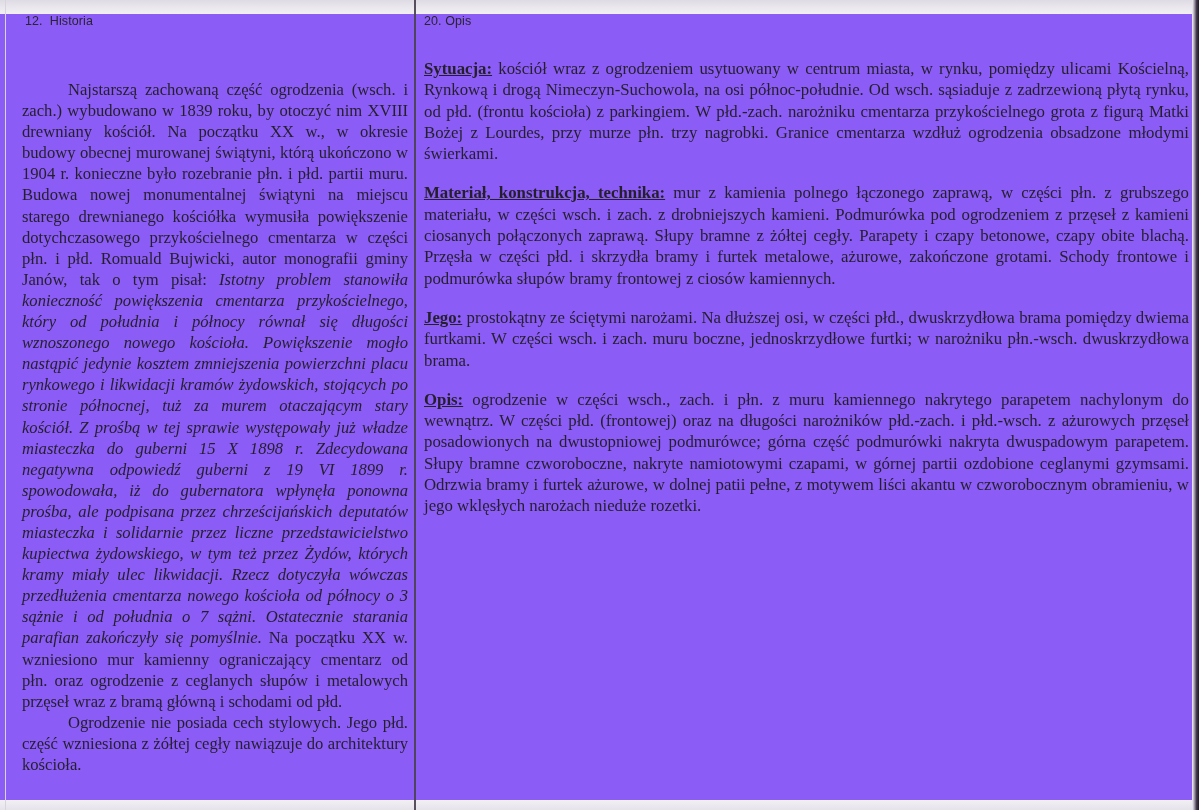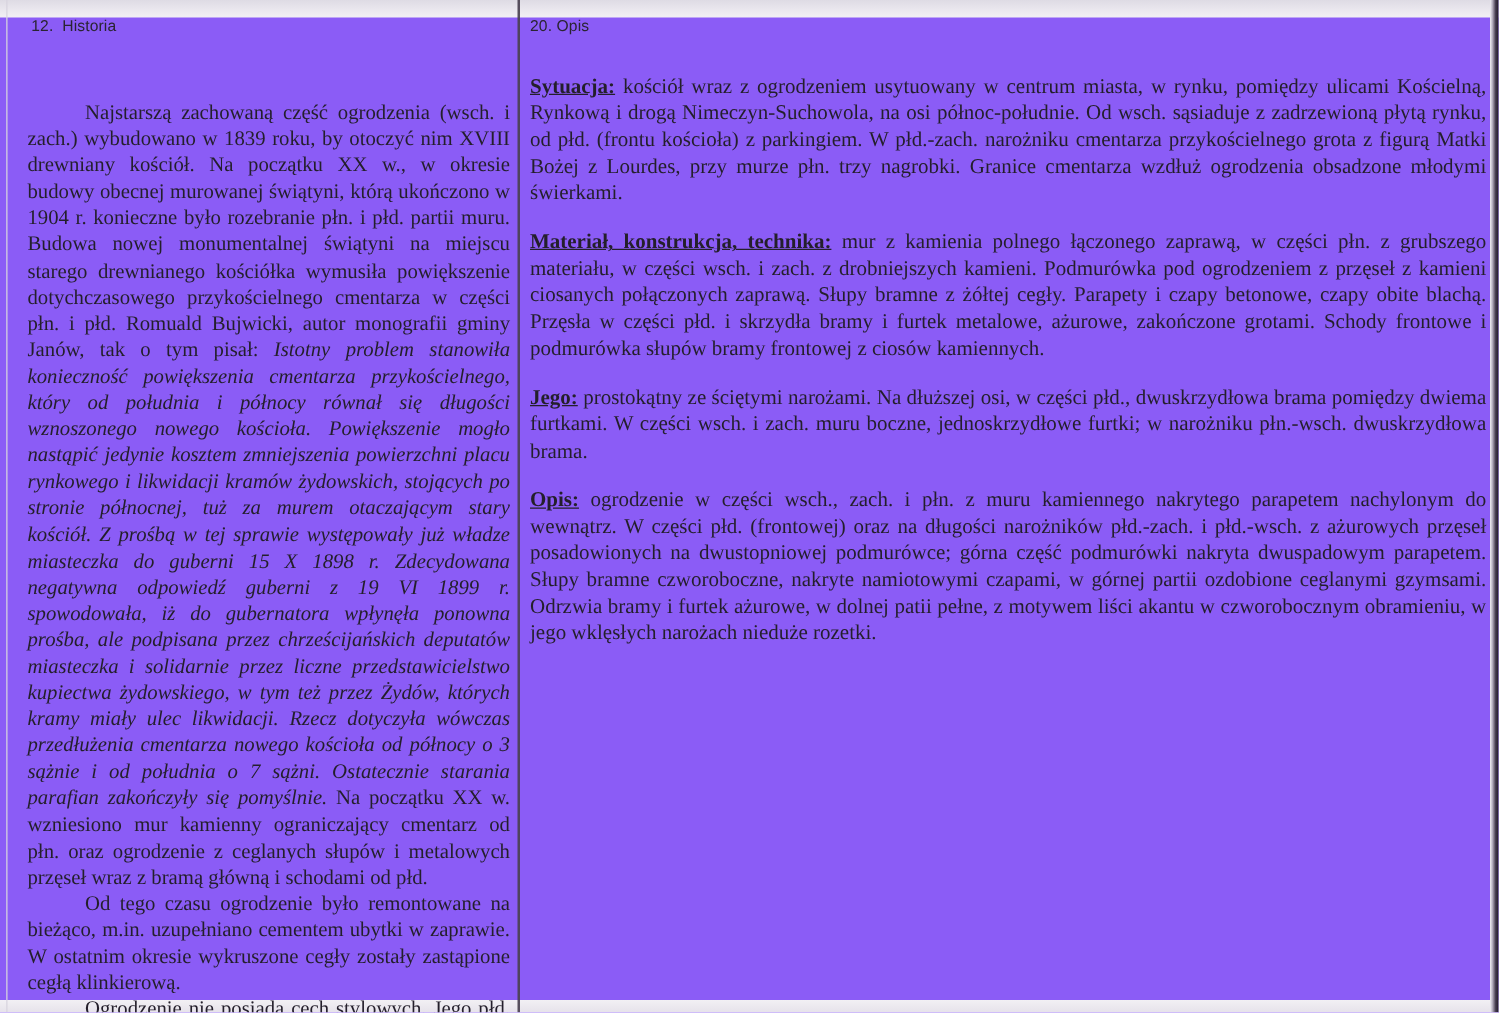--- a/index.html
+++ b/index.html
@@ -112,21 +112,20 @@
 
   <div id="column-divider"></div>
 
   <div class="section-header" id="header-left">12.  Historia</div>
 
   <div class="section-header" id="header-right">20. Opis</div>
 
   <div class="column" id="col-historia">
     <p class="para indent"><span>Najstarszą zachowaną część ogrodzenia (wsch. i zach.) wybudowano w 1839 roku, by otoczyć nim XVIII drewniany kościół. Na początku XX w., w okresie  budowy obecnej murowanej świątyni, którą ukończono w 1904 r. konieczne było rozebranie płn. i płd. partii muru. Budowa nowej monumentalnej świątyni na miejscu starego drewnianego kościółka wymusiła powiększenie dotychczasowego przykościelnego cmentarza w części płn. i płd. Romuald Bujwicki, autor monografii gminy Janów, tak o tym pisał: </span><span class="italic">Istotny problem stanowiła konieczność powiększenia cmentarza przykościelnego, który od południa i północy równał się długości wznoszonego nowego kościoła. Powiększenie mogło nastąpić jedynie kosztem zmniejszenia powierzchni placu rynkowego i likwidacji kramów żydowskich, stojących po stronie północnej, tuż za murem otaczającym stary kościół. Z prośbą w tej sprawie występowały już władze miasteczka do guberni 15 X 1898 r. Zdecydowana negatywna odpowiedź guberni z 19 VI 1899 r. spowodowała, iż do gubernatora wpłynęła ponowna prośba, ale podpisana przez chrześcijańskich deputatów miasteczka i solidarnie przez liczne przedstawicielstwo kupiectwa żydowskiego, w tym też przez Żydów, których kramy miały ulec likwidacji. Rzecz dotyczyła wówczas przedłużenia cmentarza nowego kościoła od północy o 3 sążnie i od południa o 7 sążni. Ostatecznie starania parafian zakończyły się pomyślnie.</span><span> Na początku XX w. wzniesiono mur kamienny ograniczający cmentarz od płn. oraz ogrodzenie z ceglanych słupów i metalowych przęseł wraz z bramą główną i schodami od płd.</span></p>
 
-    <p class="para indent">Od tego czasu ogrodzenie było remontowane na bieżąco, m.in. uzupełniano cementem ubytki w zaprawie. W ostatnim okresie wykruszone cegły zostały zastąpione cegłą klinkierową.</p>
 
     <p class="para indent">Ogrodzenie nie posiada cech stylowych. Jego płd. część wzniesiona z żółtej cegły nawiązuje do architektury kościoła.</p>
   </div>
 
   <div class="column" id="col-opis">
     <p class="para block"><span class="bold-lead">Sytuacja:</span><span> kościół wraz z ogrodzeniem usytuowany w centrum miasta, w rynku, pomiędzy ulicami Kościelną, Rynkową i drogą Nimeczyn-Suchowola, na osi północ-południe. Od wsch. sąsiaduje z zadrzewioną płytą rynku, od płd. (frontu kościoła) z parkingiem. W płd.-zach. narożniku cmentarza przykościelnego grota z figurą Matki Bożej z Lourdes, przy murze płn. trzy nagrobki. Granice cmentarza wzdłuż ogrodzenia obsadzone młodymi świerkami.</span></p>
 
     <p class="para block"><span class="bold-lead">Materiał, konstrukcja, technika:</span><span> mur z kamienia polnego łączonego zaprawą, w części płn. z grubszego materiału, w części wsch. i zach. z drobniejszych kamieni. Podmurówka pod ogrodzeniem z przęseł z kamieni ciosanych połączonych zaprawą. Słupy bramne z żółtej cegły. Parapety i czapy betonowe, czapy obite blachą. Przęsła w części płd. i skrzydła bramy i furtek metalowe, ażurowe, zakończone grotami. Schody frontowe i podmurówka słupów bramy frontowej z ciosów kamiennych.</span></p>
 
     <p class="para block"><span class="bold-lead">Jego:</span><span> prostokątny ze ściętymi narożami. Na dłuższej osi, w części płd., dwuskrzydłowa brama pomiędzy dwiema furtkami. W części wsch. i zach. muru boczne, jednoskrzydłowe furtki; w narożniku płn.-wsch. dwuskrzydłowa brama.</span></p>

